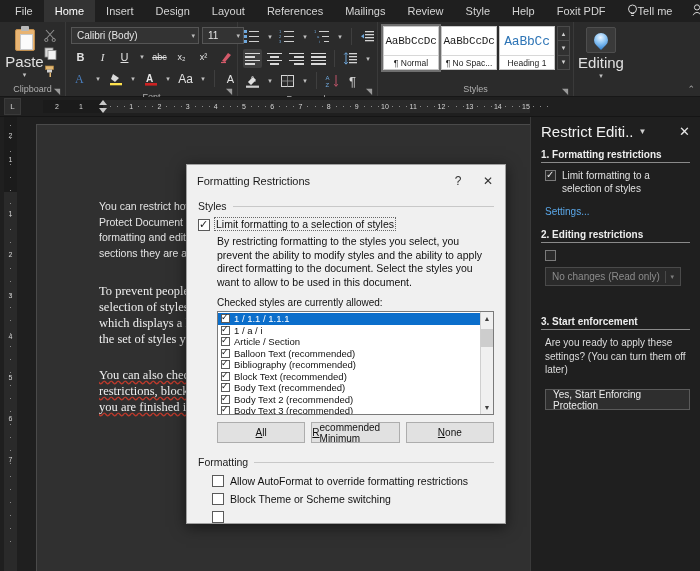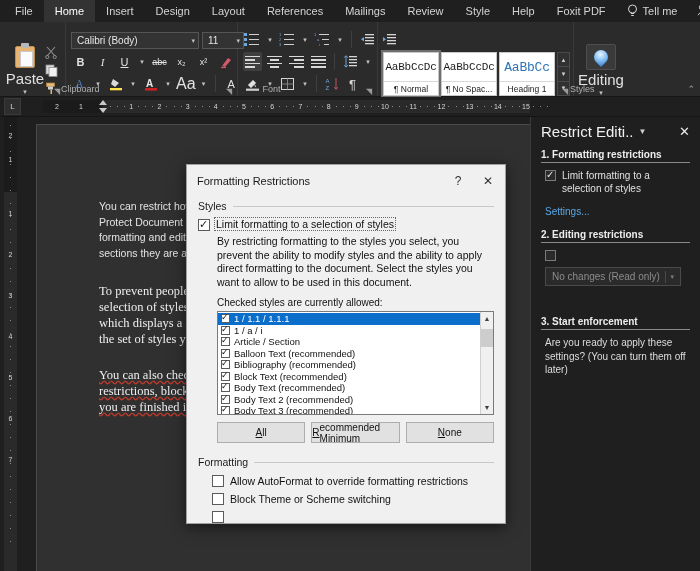--- a/index.html
+++ b/index.html
@@ -19,35 +19,35 @@
     padding-left: 4px; position: relative;
   }
   .tab {
     display: flex; align-items: center; justify-content: center;
     padding: 0 11px; font-size: 11px; color: #d4d4d4;
     white-space: nowrap; cursor: default;
   }
   .tab.active { background: #333333; color: #ffffff; }
   .tabbar .spacer { flex: 1; }
   .tellme, .sharebtn {
-    display: flex; align-items: center; gap: 5px;
+    display: flex; align-items: center; 
     padding: 0 10px; font-size: 11px; color: #d4d4d4; white-space: nowrap;
   }
 
   
   .ribbon {
     height: 75px; background: #2b2b2b;
     display: flex; align-items: stretch;
     border-bottom: 1px solid #171717;
     position: relative;
   }
   .group {
-    display: flex; flex-direction: row;
+    display: flex; flex-direction: column;
     border-right: 1px solid #3a3a3a;
-    padding: 3px 5px 0 5px; position: relative; align-items: flex-end;
+    padding: 3px 5px 0 5px; position: relative;
   }
   .group-body { flex: 1; display: flex; align-items: flex-start; }
   .group-label {
     font-size: 9px; color: #b0b0b0; text-align: center;
     height: 13px; line-height: 13px; position: relative;
   }
   .dlg-launch {
     position: absolute; right: 2px; bottom: 0px;
     width: 9px; height: 9px; font-size: 8px; color: #9a9a9a; line-height: 9px;
   }
@@ -463,21 +463,21 @@
             </svg>
         </div>
         <div class="carbtn">▾</div>
         <div class="btn-i" style="flex-direction:column">
           <svg width="14" height="14" viewBox="0 0 14 14">
               <text x="2" y="10" font-size="10" font-weight="bold" font-family="Liberation Sans, sans-serif" fill="#e8e8e8">A</text>
               <rect x="1" y="11" width="12" height="2.6" fill="#cc2222"></rect>
             </svg>
         </div>
         <div class="carbtn">▾</div>
-        <div class="btn-i" style="font-size:16px">Aa</div>
+        <div class="btn-i" style="font-size:12px">Aa</div>
         <div class="carbtn">▾</div>
         <div class="sep-v"></div>
         <div class="btn-i" style="font-size:11px">A</div>
         <div class="btn-i" style="font-size:9px">A</div>
       </div>
     </div>
     <div class="group-label">Font</div>
     <div class="dlg-launch">◥</div>
   </div>
 
@@ -830,20 +830,21 @@
     <div class="tp-chk">
       <span class="cbox"></span>
     </div>
     <div class="tp-select">
       <span>No changes (Read only)</span>
       <span class="cc">▾</span>
     </div>
 
     <div class="tp-sec" style="margin-top:30px">3. Start enforcement</div>
     <div class="tp-para">Are you ready to apply these settings? (You can turn them off later)</div>
+    <div class="tp-btn">Yes, Start Enforcing Protection</div>
   </div>
 
   <div class="dialog" style="top:47px">
     <div class="dlg-title">
       <span class="t">Formatting Restrictions</span>
       <span class="btns">
         <span class="tb">?</span>
         <span class="tb">✕</span>
       </span>
     </div>

